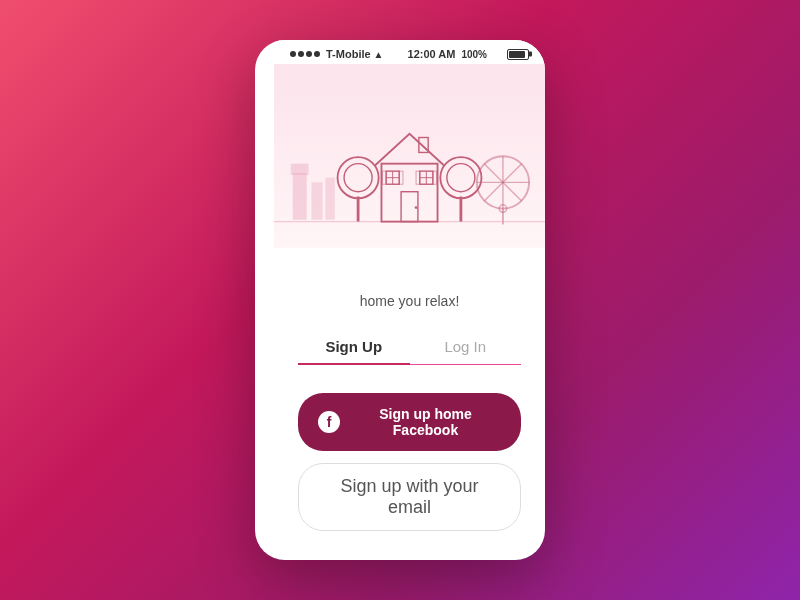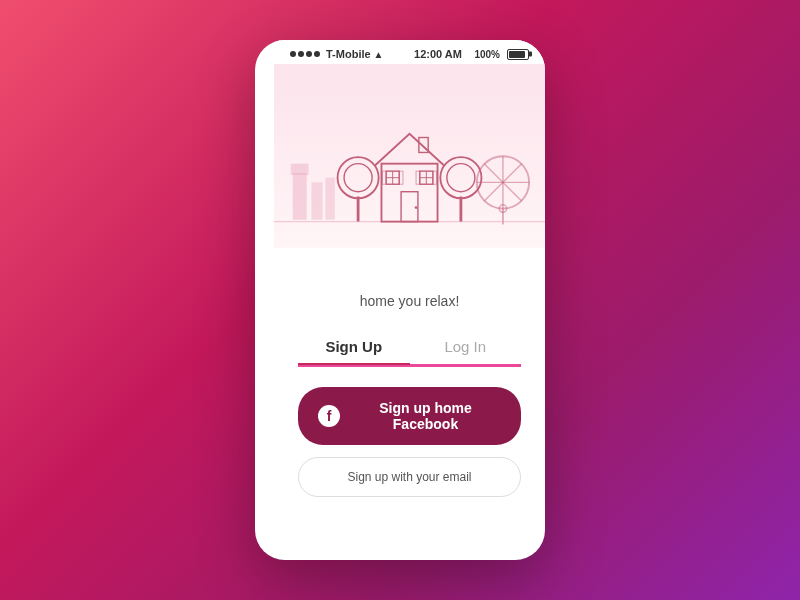--- a/index.html
+++ b/index.html
@@ -48,21 +48,21 @@
       gap: 3px;
     }
     .signal-dots {
       display: flex; gap: 2px;
     }
     .signal-dot {
       width: 6px; height: 6px; background: #333; border-radius: 50%;
     }
     .status-center { font-size: 11px; font-weight: 600; margin-left: 18px; }
     .status-right {
-      display: flex; align-items: center; gap: 7px; font-size: 10px;
+      display: flex; align-items: center; gap: 20px; font-size: 10px;
     }
     .battery {
       width: 22px; height: 11px; border: 1.5px solid #333; border-radius: 2px; position: relative;
       display: flex; align-items: center; padding: 1px;
     }
     .battery::after {
       content: '';
       position: absolute; right: -4px; top: 50%; transform: translateY(-50%);
       width: 3px; height: 5px; background: #333; border-radius: 0 1px 1px 0;
     }
@@ -103,22 +103,22 @@
       color: #555;
       font-size: 14px;
       line-height: 1.5;
       margin-bottom: 18px;
     }
 
     
     .tabs {
       display: flex;
       width: 100%;
-      margin-bottom: 20px;
-      border-bottom: 3px solid #ec4899;
+      margin-bottom: 28px;
+      border-bottom: 1px solid #ec4899;
     }
     .tab {
       flex: 1;
       text-align: center;
       padding: 8px 0;
       font-size: 15px;
       color: #aaa;
       cursor: pointer;
       font-weight: 400;
     }
@@ -157,21 +157,21 @@
       flex-shrink: 0;
     }
 
     .btn-email {
       width: 100%;
       background: #fff;
       color: #555;
       border: 1.5px solid #ddd;
       border-radius: 25px;
       padding: 12px 20px;
-      font-size: 12px;
+      font-size: 18px;
       cursor: pointer;
       text-align: center;
     }
   </style>
 </head>
 <body>
 
 <div class="phone">
 
   <div class="status-bar">

